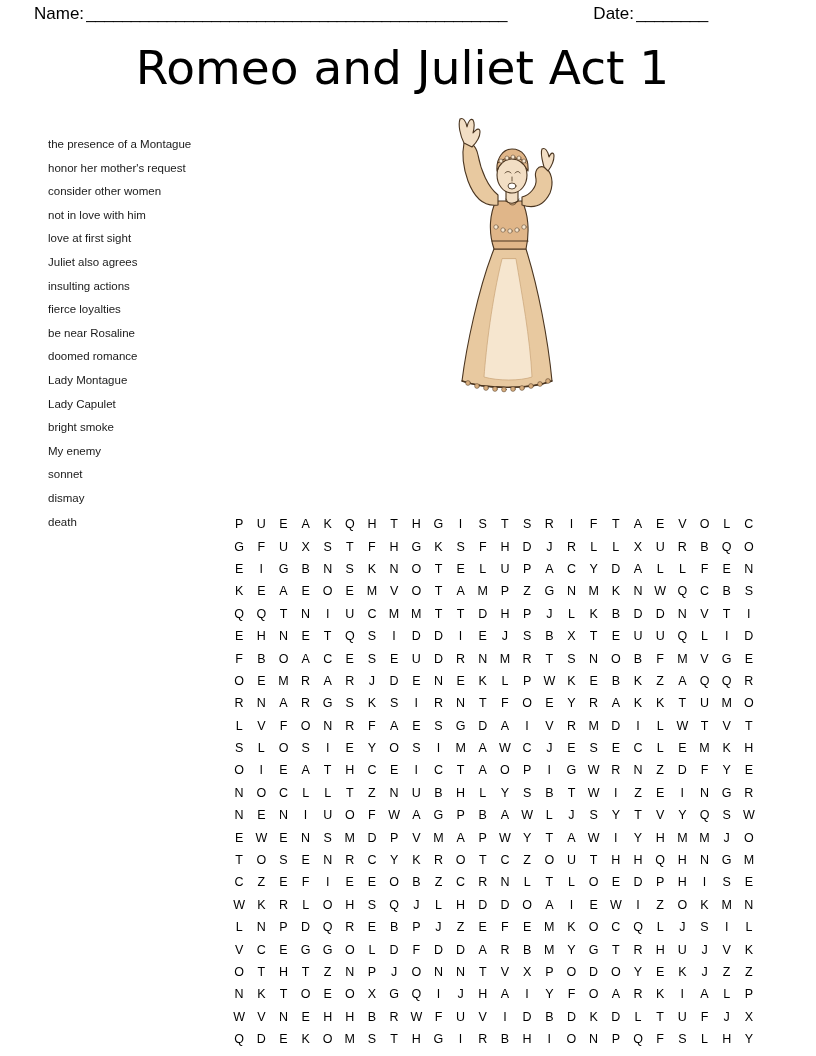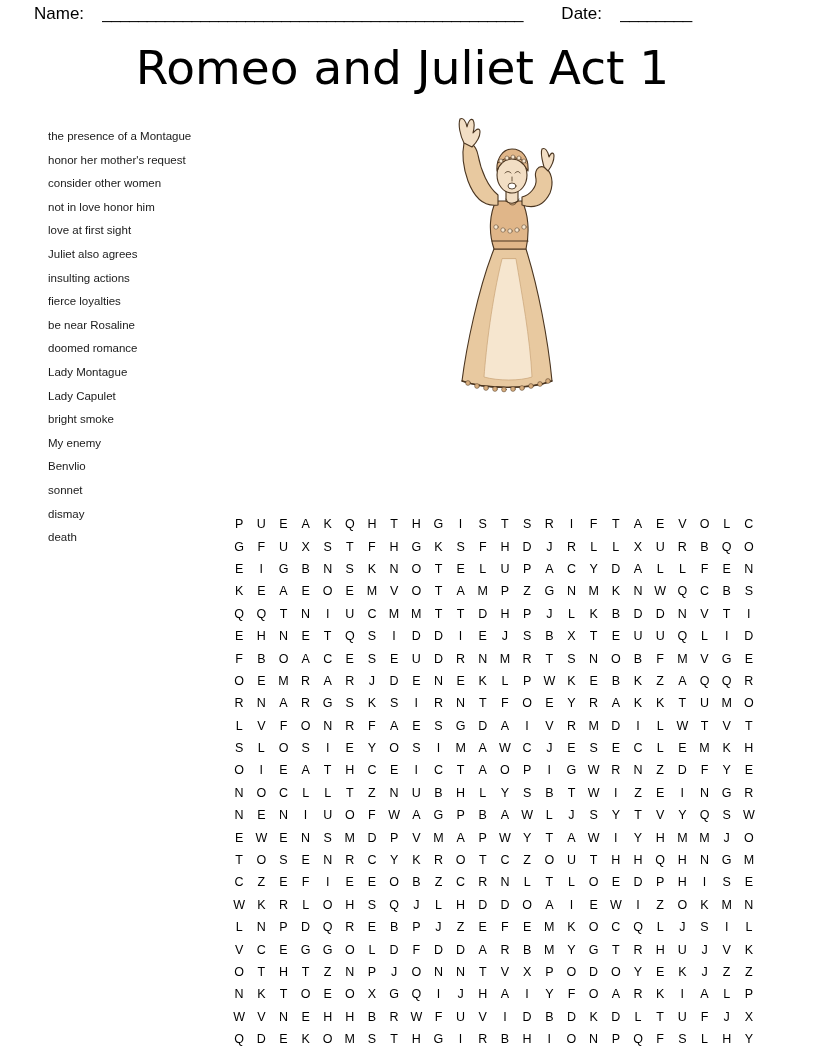--- a/index.html
+++ b/index.html
@@ -23,21 +23,21 @@
     padding: 4px 74px 0 34px;
     font-size: 17px;
     white-space: nowrap;
   }
   .nd-label { font-size: 17px; }
   .nd-rule {
     flex: 1 1 auto;
     letter-spacing: -0.5px;
     overflow: hidden;
     font-size: 17px;
-    margin: 0 18px;
+    margin: 0 2px;
   }
   .nd-rule.short {
     flex: 0 0 104px;
   }
   .nd-gap { width: 16px; }
 
   
   .puzzle-title {
     text-align: center;
     font-size: 47px;
@@ -49,21 +49,21 @@
 
   
   .body-wrap {
     position: relative;
     margin-top: 22px;
   }
 
   
   .word-list {
     position: absolute;
-    top: 8px;
+    top: 16px;
     left: 48px;
     width: 170px;
   }
   .word-item {
     font-size: 11.5px;
     line-height: 23.6px;
     color: #1a1a1a;
     white-space: nowrap;
   }
 
@@ -110,32 +110,31 @@
 </div>
 
 <h1 class="puzzle-title">Romeo and Juliet Act 1</h1>
 
 <div class="body-wrap">
 
   <div class="word-list">
     <div class="word-item">the presence of a Montague</div>
     <div class="word-item">honor her mother's request</div>
     <div class="word-item">consider other women</div>
-    <div class="word-item">not in love honor him</div>
+    <div class="word-item">not in love with him</div>
     <div class="word-item">love at first sight</div>
     <div class="word-item">Juliet also agrees</div>
     <div class="word-item">insulting actions</div>
     <div class="word-item">fierce loyalties</div>
     <div class="word-item">be near Rosaline</div>
     <div class="word-item">doomed romance</div>
     <div class="word-item">Lady Montague</div>
     <div class="word-item">Lady Capulet</div>
     <div class="word-item">bright smoke</div>
     <div class="word-item">My enemy</div>
-    <div class="word-item">Benvlio</div>
     <div class="word-item">sonnet</div>
     <div class="word-item">dismay</div>
     <div class="word-item">death</div>
   </div>
 
   <div class="illustration">
     <svg width="160" height="300" viewBox="0 0 160 300" xmlns="http://www.w3.org/2000/svg">
       <g stroke="#4a3520" stroke-width="1.1" fill="none" stroke-linejoin="round" stroke-linecap="round">
 
         <path d="M62 140 C46 180 34 240 30 272 C52 280 96 281 120 272 C116 230 106 178 94 140 Z" fill="#e8c9a0"></path>

